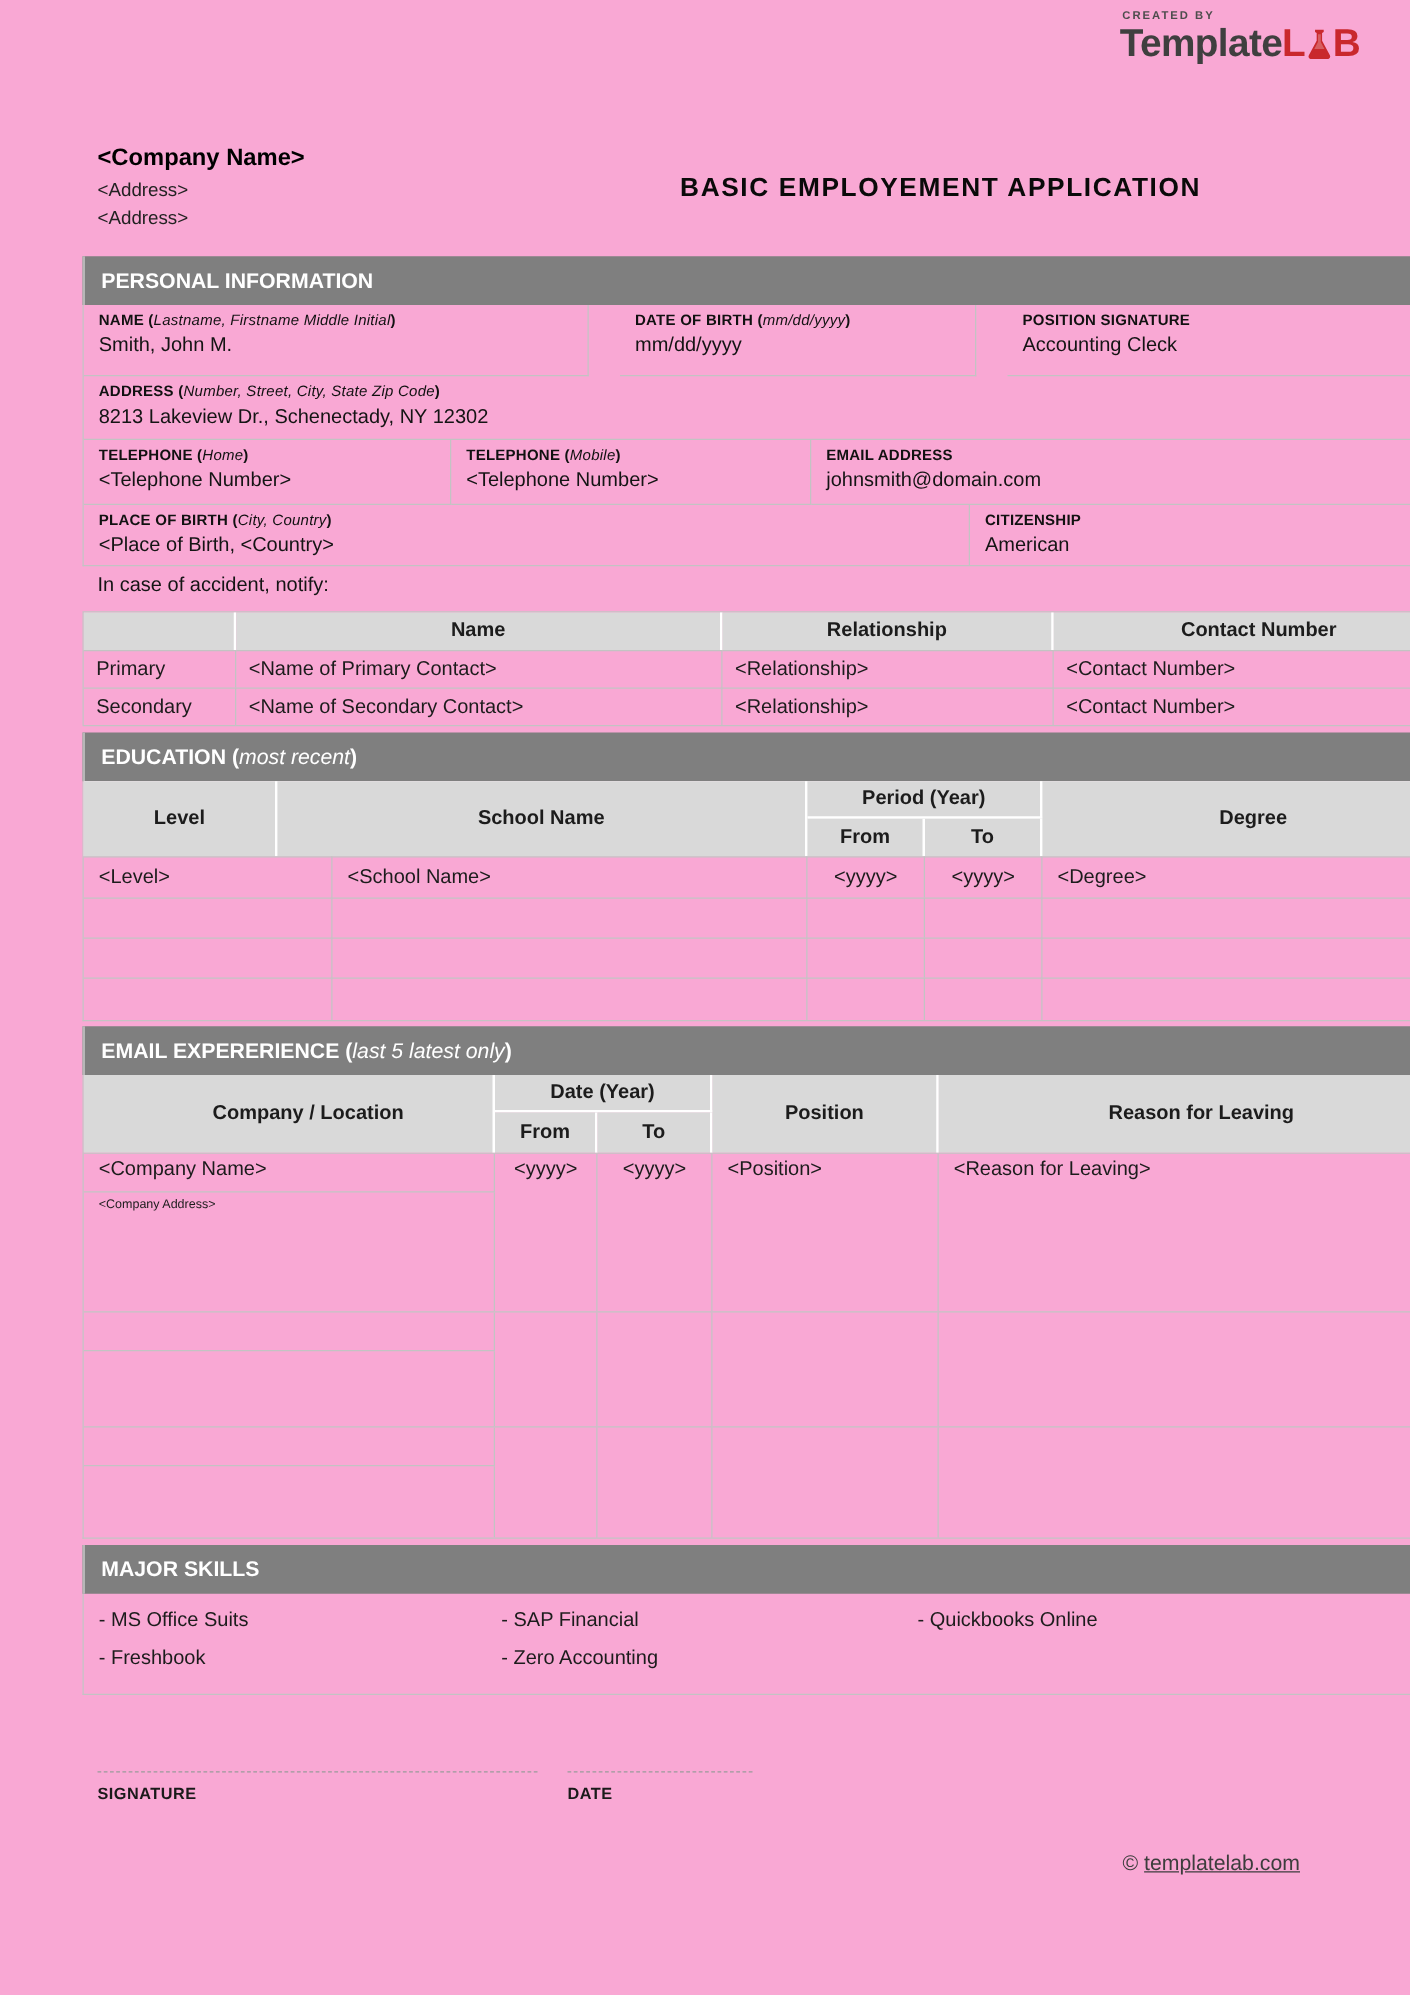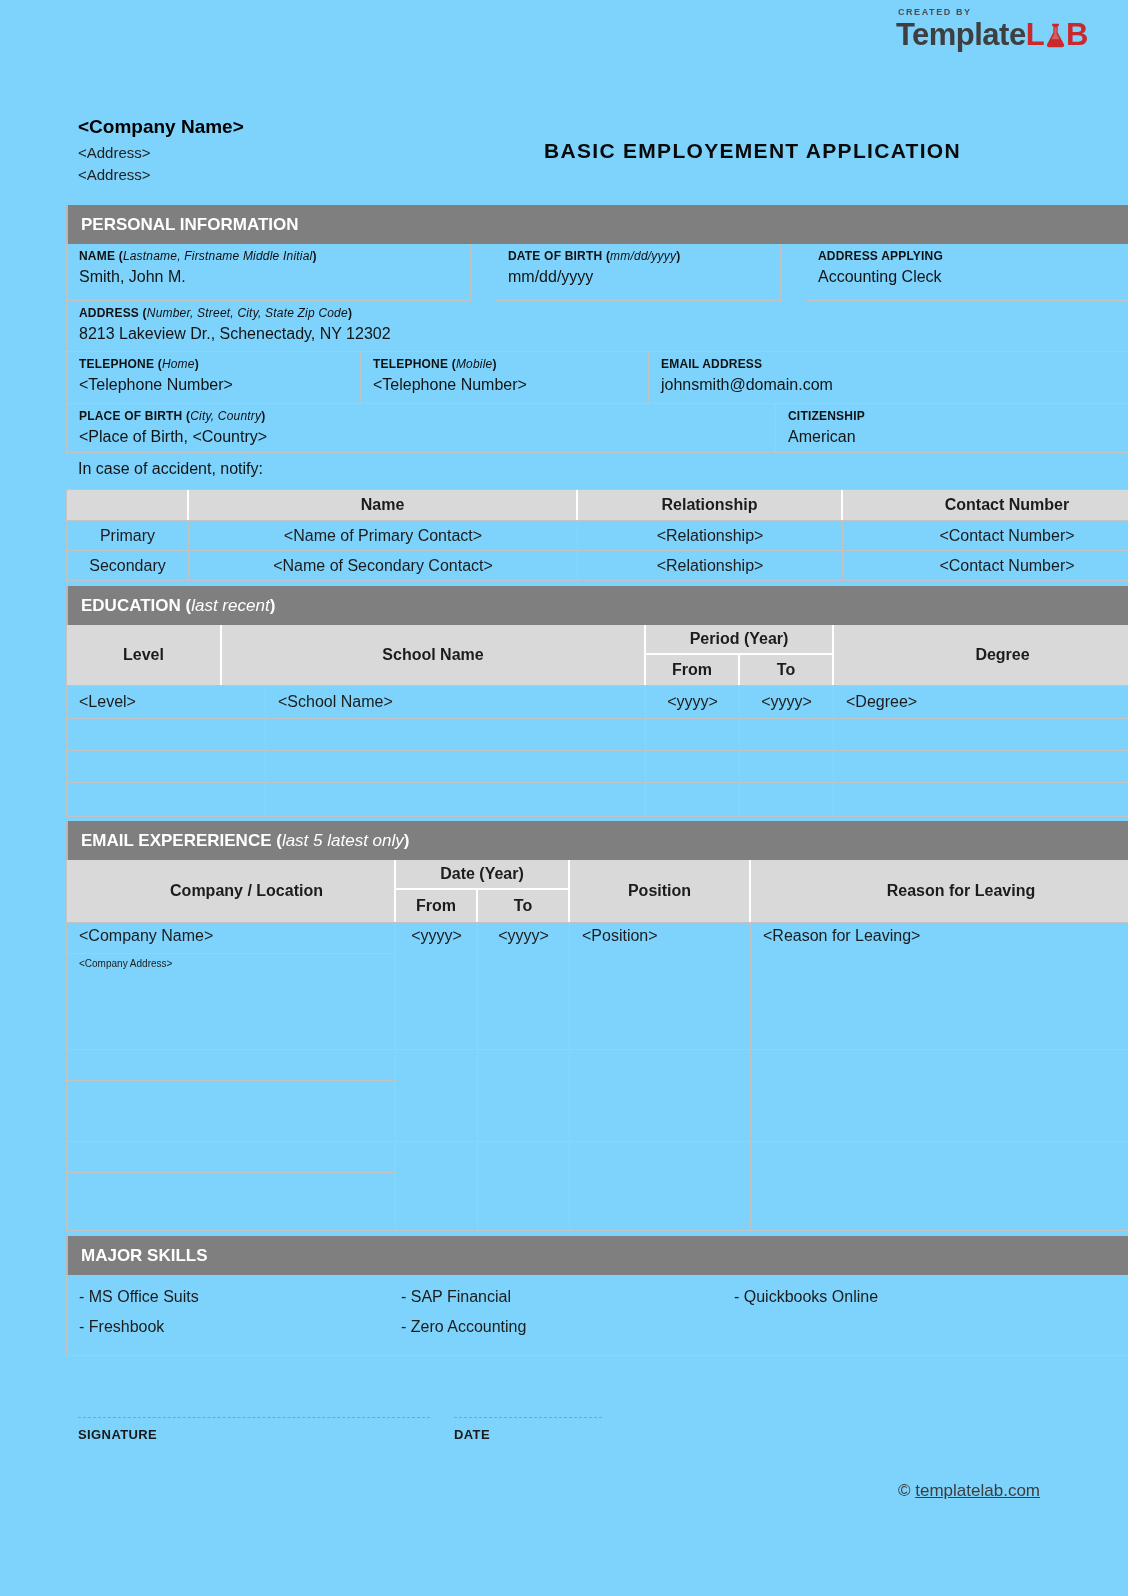--- a/index.html
+++ b/index.html
@@ -5,21 +5,21 @@
   :root{
     --bar:#7f7f7f;
     --hcell:#d9d9d9;
     --bd:#c3c3c3;
     --ink:#1c1c1c;
     --red:#c9282d;
   }
   *{box-sizing:border-box;margin:0;padding:0;}
   html,body{background:#fff;}
   body{font-family:"Liberation Sans","DejaVu Sans",sans-serif;color:var(--ink);}
-  .page{position:relative;width:1128px;height:1596px;background:#7dd3fc;overflow:hidden;text-decoration:underline;}
+  .page{position:relative;width:1128px;height:1596px;background:#f9a8d4;overflow:hidden;text-decoration:underline;}
 
   
   .logo{position:absolute;top:8px;right:40px;text-align:left;line-height:1;}
   .logo .created{font-size:9px;font-weight:bold;letter-spacing:1.6px;color:#4d4d4d;margin-left:2px;margin-bottom:2px;}
   .logo .brand{font-size:31px;font-weight:bold;letter-spacing:-0.5px;display:flex;align-items:flex-end;}
   .logo .brand .dark{color:#3f3f3f;}
   .logo .brand .red{color:var(--red);}
   .logo .flask{width:21px;height:26px;margin:0 0 1px 1px;display:inline-block;}
 
   
@@ -51,21 +51,21 @@
   .fvalue{font-size:16px;color:#141414;margin-top:5px;}
 
   .notify{margin:7px 0 6px 12px;font-size:16px;color:#141414;height:23px;}
 
   
   .ctable{border:1px solid var(--bd);}
   .crow{display:grid;grid-template-columns:122px 389px 265px 1fr;}
   .chead .ccell{background:var(--hcell);font-weight:bold;text-align:center;border-right:2px solid #fff;}
   .chead .ccell:last-child{border-right:none;}
   .ccell{height:30px;line-height:29px;font-size:16px;padding:0 10px;}
-  .cbody .ccell{border-top:1px solid var(--bd);border-right:1px solid var(--bd);text-align:center;}
+  .cbody .ccell{border-top:1px solid var(--bd);border-right:1px solid var(--bd);}
   .cbody .ccell:last-child{border-right:none;}
 
   
   .etable{border:1px solid var(--bd);border-top:none;}
   .ehead{display:grid;grid-template-columns:155px 424px 94px 94px 1fr;grid-template-rows:30px 30px;background:#fff;}
   .ehc{background:var(--hcell);font-weight:bold;font-size:16px;display:flex;align-items:center;justify-content:center;border-right:2px solid #fff;}
   .eh-level{grid-row:1/3;}
   .eh-school{grid-row:1/3;}
   .eh-period{grid-column:3/5;border-bottom:2px solid #fff;}
   .eh-degree{grid-row:1/3;grid-column:5;border-right:none;}
@@ -149,21 +149,21 @@
       <div class="prow prow1">
         <div class="pcell">
           <div class="flabel"><span>NAME (</span><span class="it">Lastname, Firstname Middle Initial</span><span>)</span></div>
           <div class="fvalue">Smith, John M.</div>
         </div>
         <div class="pcell">
           <div class="flabel"><span>DATE OF BIRTH (</span><span class="it">mm/dd/yyyy</span><span>)</span></div>
           <div class="fvalue">mm/dd/yyyy</div>
         </div>
         <div class="pcell">
-          <div class="flabel"><span>ADDRESS APPLYING</span><span class="it"></span><span></span></div>
+          <div class="flabel"><span>POSITION SIGNATURE</span><span class="it"></span><span></span></div>
           <div class="fvalue">Accounting Cleck</div>
         </div>
       </div>
       <div class="prow prow2">
         <div class="pcell">
           <div class="flabel"><span>ADDRESS (</span><span class="it">Number, Street, City, State Zip Code</span><span>)</span></div>
           <div class="fvalue">8213 Lakeview Dr., Schenectady, NY 12302</div>
         </div>
       </div>
       <div class="prow prow3">
@@ -209,21 +209,21 @@
       </div>
       <div class="crow cbody">
         <div class="ccell">Secondary</div>
         <div class="ccell">&lt;Name of Secondary Contact&gt;</div>
         <div class="ccell">&lt;Relationship&gt;</div>
         <div class="ccell">&lt;Contact Number&gt;</div>
       </div>
     </div>
 
     <div class="secbar" style="margin-top:5px;">
-      <span>EDUCATION (</span><span class="it">last recent</span><span>)</span>
+      <span>EDUCATION (</span><span class="it">most recent</span><span>)</span>
     </div>
 
     <div class="etable">
       <div class="ehead">
         <div class="ehc eh-level">Level</div>
         <div class="ehc eh-school">School Name</div>
         <div class="ehc eh-period">Period (Year)</div>
         <div class="ehc">From</div>
         <div class="ehc">To</div>
         <div class="ehc eh-degree">Degree</div>

